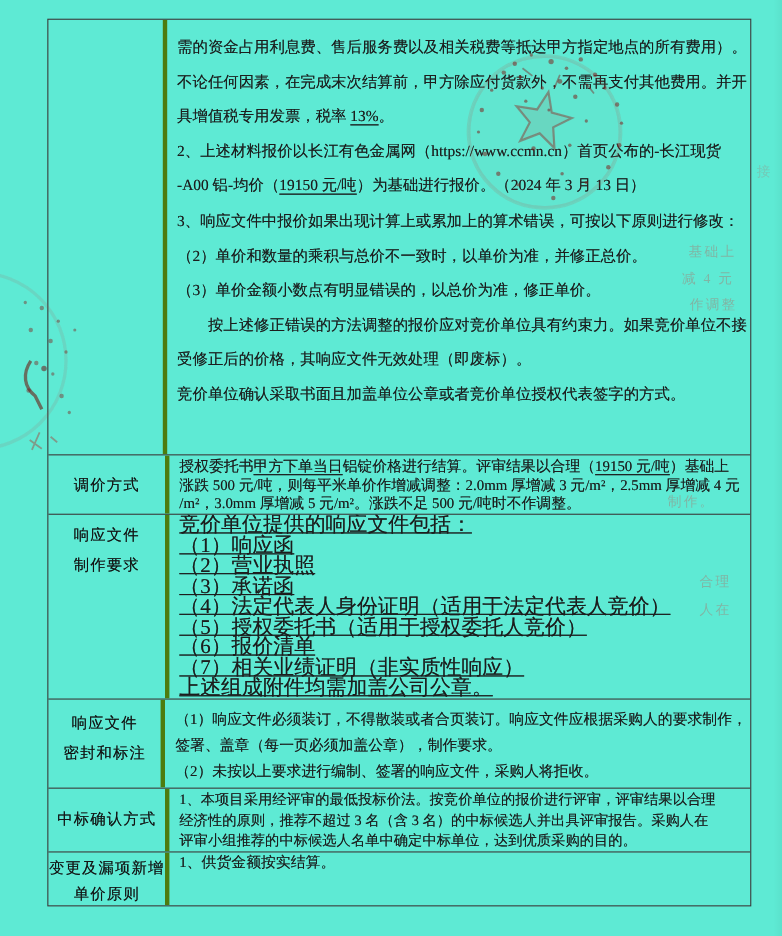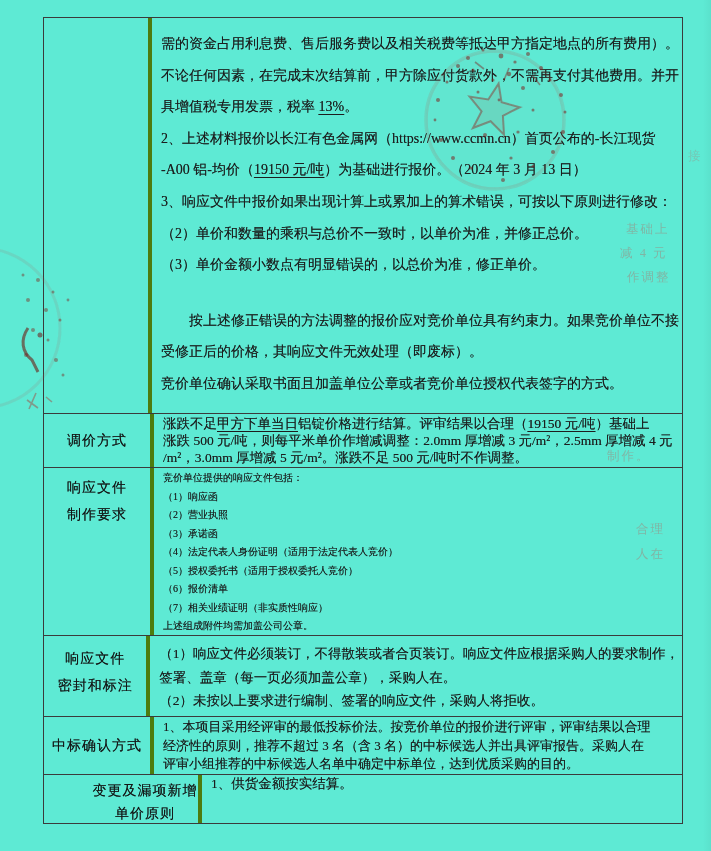--- a/index.html
+++ b/index.html
@@ -15,38 +15,38 @@
     pointer-events:none;
   }
   .ctable {
     position:absolute; left:43px; top:17px; width:640px; height:807px;
     box-sizing:border-box; border:1.5px solid #3b3b3b;
     display:flex; flex-direction:column;
   }
   .trow { display:flex; box-sizing:border-box; border-bottom:1px solid #3b3b3b; overflow:hidden; }
   .trow:last-child { border-bottom:none; }
   .r0 { height:396px; } .r1 { height:54px; } .r2 { height:168px; }
-  .r3 { height:81px; }  .r4 { height:58px; } .r5 { flex:1;margin-left:48px; }
+  .r3 { height:81px; }  .r4 { height:58px; } .r5 { flex:1; }
 
   .label-cell {
     width:110px; box-sizing:border-box; border-right:4px solid #4d7c0f;
     display:flex; flex-direction:column; align-items:center;
     font-size:14px; color:#141414; letter-spacing:1px;
     text-shadow:0 0 .3px rgba(0,0,0,.6);
   }
   .content-cell {
     flex:1; box-sizing:border-box; padding-left:9px; padding-right:3px;
     color:#1d1d1d; text-shadow:0 0 .3px rgba(0,0,0,.55);
   }
   .tline { white-space:nowrap; }
   .u { text-decoration:underline; text-underline-offset:3px; }
 
   .r0 .content-cell { padding-top:10px; font-size:14px;   line-height:31.6px; }
   .r1 .content-cell { padding-top:1px;  font-size:13.5px; line-height:17.2px; }
-  .r2 .content-cell { padding-top:1px;  font-size:10px; line-height:18.5px; }
+  .r2 .content-cell { padding-top:1px;  font-size:19px; line-height:18.5px;text-decoration:underline; }
   .r3 .content-cell { padding-top:6px;  font-size:13.5px; line-height:23.5px; }
   .r4 .content-cell { padding-top:1px;  font-size:13px;   line-height:18.6px; }
   .r5 .content-cell { padding-top:0px;  font-size:13.5px; line-height:18px; }
 
   .r1 .label-cell { justify-content:center; }
   .r2 .label-cell { padding-top:9px;  line-height:21px; gap:6px; }
   .r3 .label-cell { padding-top:12px; line-height:21px; gap:6px; }
   .r4 .label-cell { justify-content:center; line-height:20px; }
   .r5 .label-cell { padding-top:5px;  line-height:21px; gap:2px; }
 
@@ -77,31 +77,31 @@
         <div class="label-cell"></div>
         <div class="content-cell">
           <div class="tline"><span>需的资金占用利息费、售后服务费以及相关税费等抵达甲方指定地点的所有费用）。</span></div>
           <div class="tline"><span>不论任何因素，在完成末次结算前，甲方除应付货款外，不需再支付其他费用。并开</span></div>
           <div class="tline"><span>具增值税专用发票，税率 </span><span class="u">13%</span><span>。</span></div>
           <div class="tline"><span>2、上述材料报价以长江有色金属网（https://www.ccmn.cn）首页公布的-长江现货</span></div>
           <div class="tline"><span>-A00 铝-均价（</span><span class="u">19150 元/吨</span><span>）为基础进行报价。（2024 年 3 月 13 日）</span></div>
           <div class="tline"><span>3、响应文件中报价如果出现计算上或累加上的算术错误，可按以下原则进行修改：</span></div>
           <div class="tline"><span>（2）单价和数量的乘积与总价不一致时，以单价为准，并修正总价。</span></div>
           <div class="tline"><span>（3）单价金额小数点有明显错误的，以总价为准，修正单价。</span></div>
-          <div class="tline" style="padding-left: 2em; margin-top: 24px;"><span>按上述修正错误的方法调整的报价应对竞价单位具有约束力。如果竞价单位不接</span></div>
+          <div class="tline" style="padding-left: 2em;"><span>按上述修正错误的方法调整的报价应对竞价单位具有约束力。如果竞价单位不接</span></div>
           <div class="tline"><span>受修正后的价格，其响应文件无效处理（即废标）。</span></div>
           <div class="tline"><span>竞价单位确认采取书面且加盖单位公章或者竞价单位授权代表签字的方式。</span></div>
         </div>
       </div>
       <div class="trow r1">
         <div class="label-cell">
           <div>调价方式</div>
         </div>
         <div class="content-cell">
-          <div class="tline"><span>涨跌不足</span><span class="u">甲方下单当日</span><span>铝锭价格进行结算。评审结果以合理（</span><span class="u">19150 元/吨</span><span>）基础上</span></div>
+          <div class="tline"><span>授权委托书</span><span class="u">甲方下单当日</span><span>铝锭价格进行结算。评审结果以合理（</span><span class="u">19150 元/吨</span><span>）基础上</span></div>
           <div class="tline"><span>涨跌 500 元/吨，则每平米单价作增减调整：2.0mm 厚增减 3 元/m²，2.5mm 厚增减 4 元</span></div>
           <div class="tline"><span>/m²，3.0mm 厚增减 5 元/m²。涨跌不足 500 元/吨时不作调整。</span></div>
         </div>
       </div>
       <div class="trow r2">
         <div class="label-cell">
           <div>响应文件</div>
           <div>制作要求</div>
         </div>
         <div class="content-cell">
@@ -116,21 +116,21 @@
           <div class="tline"><span>上述组成附件均需加盖公司公章。</span></div>
         </div>
       </div>
       <div class="trow r3">
         <div class="label-cell">
           <div>响应文件</div>
           <div>密封和标注</div>
         </div>
         <div class="content-cell">
           <div class="tline"><span>（1）响应文件必须装订，不得散装或者合页装订。响应文件应根据采购人的要求制作，</span></div>
-          <div class="tline"><span>签署、盖章（每一页必须加盖公章），采购人在。</span></div>
+          <div class="tline"><span>签署、盖章（每一页必须加盖公章），制作要求。</span></div>
           <div class="tline"><span>（2）未按以上要求进行编制、签署的响应文件，采购人将拒收。</span></div>
         </div>
       </div>
       <div class="trow r4">
         <div class="label-cell">
           <div>中标确认方式</div>
         </div>
         <div class="content-cell">
           <div class="tline"><span>1、本项目采用经评审的最低投标价法。按竞价单位的报价进行评审，评审结果以合理</span></div>
           <div class="tline"><span>经济性的原则，推荐不超过 3 名（含 3 名）的中标候选人并出具评审报告。采购人在</span></div>

